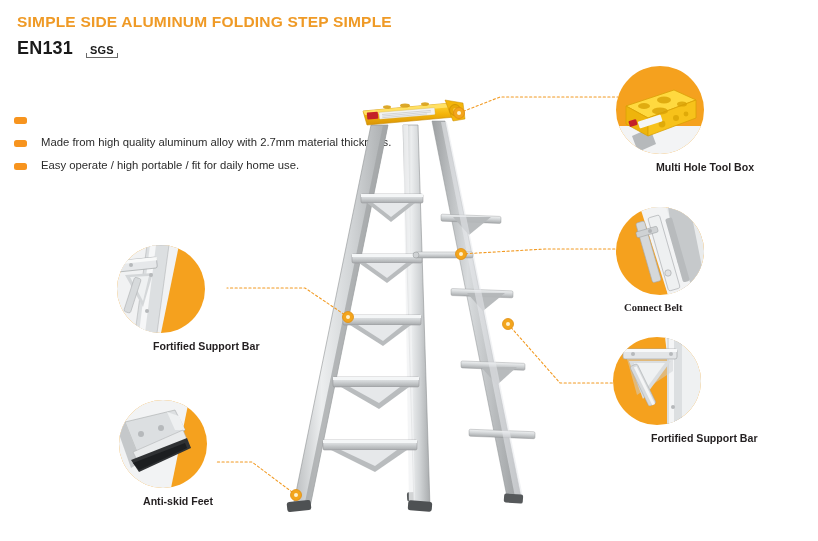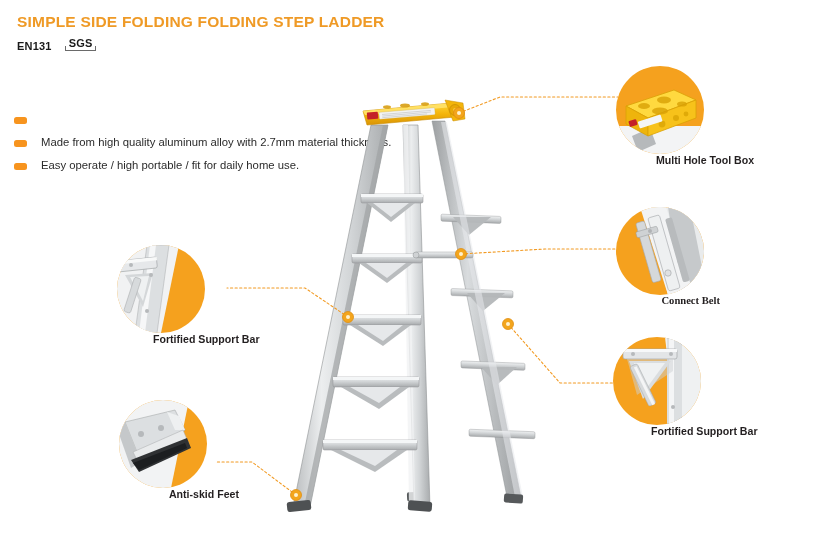--- a/index.html
+++ b/index.html
@@ -14,21 +14,21 @@
   
   #page-title {
     position: absolute; left: 17px; top: 13px;
     font-size: 15.5px; font-weight: bold; letter-spacing: .2px;
     color: #ef9a26; white-space: nowrap;
   }
   #subtitle-row {
     position: absolute; left: 17px; top: 38px;
     display: flex; align-items: flex-end; gap: 13px;
   }
-  #standard-en131 { font-size: 11px; font-weight: bold; color: #1a1a1a; letter-spacing: .2px; }
+  #standard-en131 { font-size: 18px; font-weight: bold; color: #1a1a1a; letter-spacing: .2px; }
   #standard-sgs {
     font-size: 11px; font-weight: bold; color: #1a1a1a; letter-spacing: .2px;
     padding: 0 4px 1px 4px; border-bottom: 1px solid #6a6a6a;
     position: relative; top: -1px;
   }
   #standard-sgs::before, #standard-sgs::after {
     content: ""; position: absolute; bottom: -1px; width: 1px; height: 5px; background: #6a6a6a;
   }
   #standard-sgs::before { left: 0; }
   #standard-sgs::after { right: 0; }
@@ -48,21 +48,21 @@
 
   
   .callout { position: absolute; width: 96px; }
   .callout-circle {
     width: 88px; height: 88px; border-radius: 50%;
     background: #f5a11e; overflow: hidden; position: relative;
     margin: 0 auto;
   }
   .callout-circle svg { position: absolute; left: 0; top: 0; }
   .callout-label {
-    text-align: right;
+    margin-top: 7px; text-align: left;
     font-size: 10.6px; font-weight: bold; color: #231f20; white-space: nowrap;
   }
   
   #callout-toolbox     { left: 612px; top: 66px; }
   #callout-toolbox .callout-label   { position: relative; left: 44px; }
   #callout-belt        { left: 612px; top: 207px; }
   #callout-belt .callout-label      { position: relative; left: 12px; font-family: Liberation Serif, serif; }
   #callout-support-r   { left: 609px; top: 337px; }
   #callout-support-r .callout-label { position: relative; left: 42px; }
   #callout-support-l   { left: 113px; top: 245px; }
@@ -72,21 +72,21 @@
 
   
   #leader-lines {
     position: absolute; left: 0; top: 0; width: 818px; height: 541px;
     pointer-events: none;
   }
 </style>
 </head>
 <body>
 
-<div id="page-title">SIMPLE SIDE FOLDING FOLDING STEP LADDER</div>
+<div id="page-title">SIMPLE SIDE ALUMINUM FOLDING STEP SIMPLE</div>
 
 <div id="subtitle-row">
   <span id="standard-en131">EN131</span>
   <span id="standard-sgs">SGS</span>
 </div>
 
 <div id="feature-list">
   <div class="feature-item">
     <span class="feature-bullet"></span>
   </div>

